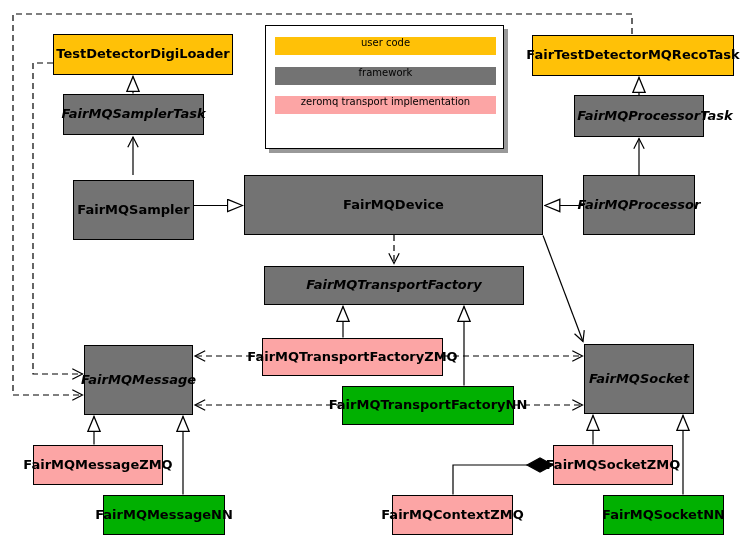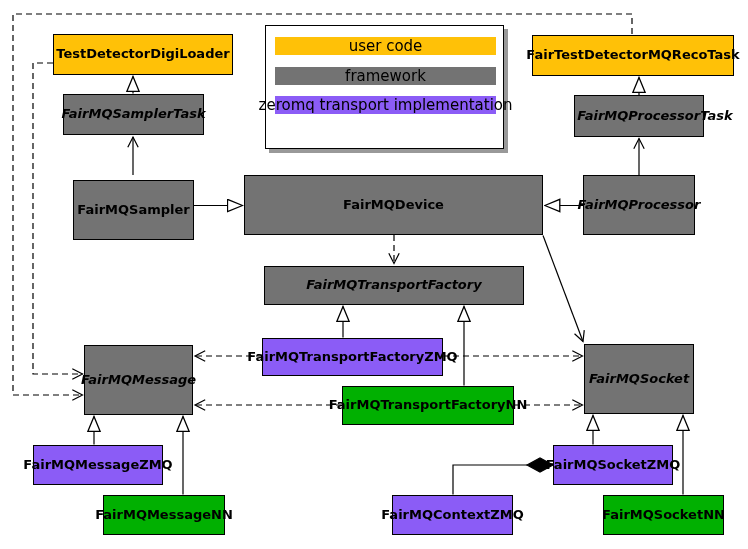--- a/index.html
+++ b/index.html
@@ -9,30 +9,30 @@
   }
   #wires{position:absolute;left:0;top:0;width:748px;height:549px;pointer-events:none;}
   .node{
     position:absolute;box-sizing:border-box;border:1.4px solid #000;
     display:flex;align-items:center;justify-content:center;text-align:center;
     font-weight:700;font-size:13px;line-height:1.1;color:#000;white-space:nowrap;
   }
   .abstract{font-style:italic;}
   .c-user{background:#FFC107;}
   .c-fw{background:#737373;}
-  .c-zmq{background:#8b5cf6;}
+  .c-zmq{background:#fca5a5;}
   .c-nn{background:#01B001;}
   #legend{
     position:absolute;left:265px;top:25px;width:239px;height:124px;box-sizing:border-box;
     background:#ffffff;border:1.5px solid #000;box-shadow:4px 4px 0 #999999;
   }
   .legend-bar{
     position:absolute;left:9px;width:221px;height:18px;
     display:flex;justify-content:center;
-    font-size:15px;font-weight:400;color:#000;white-space:nowrap;
+    font-size:10px;font-weight:400;color:#000;white-space:nowrap;
   }
 </style>
 </head>
 <body>
 
 <div id="stage">
 
   <svg id="wires" width="748" height="549" viewBox="0 0 748 549">
     <defs>
       <marker id="tri" markerUnits="userSpaceOnUse" markerWidth="17" markerHeight="15" refX="15.8" refY="7" orient="auto">

